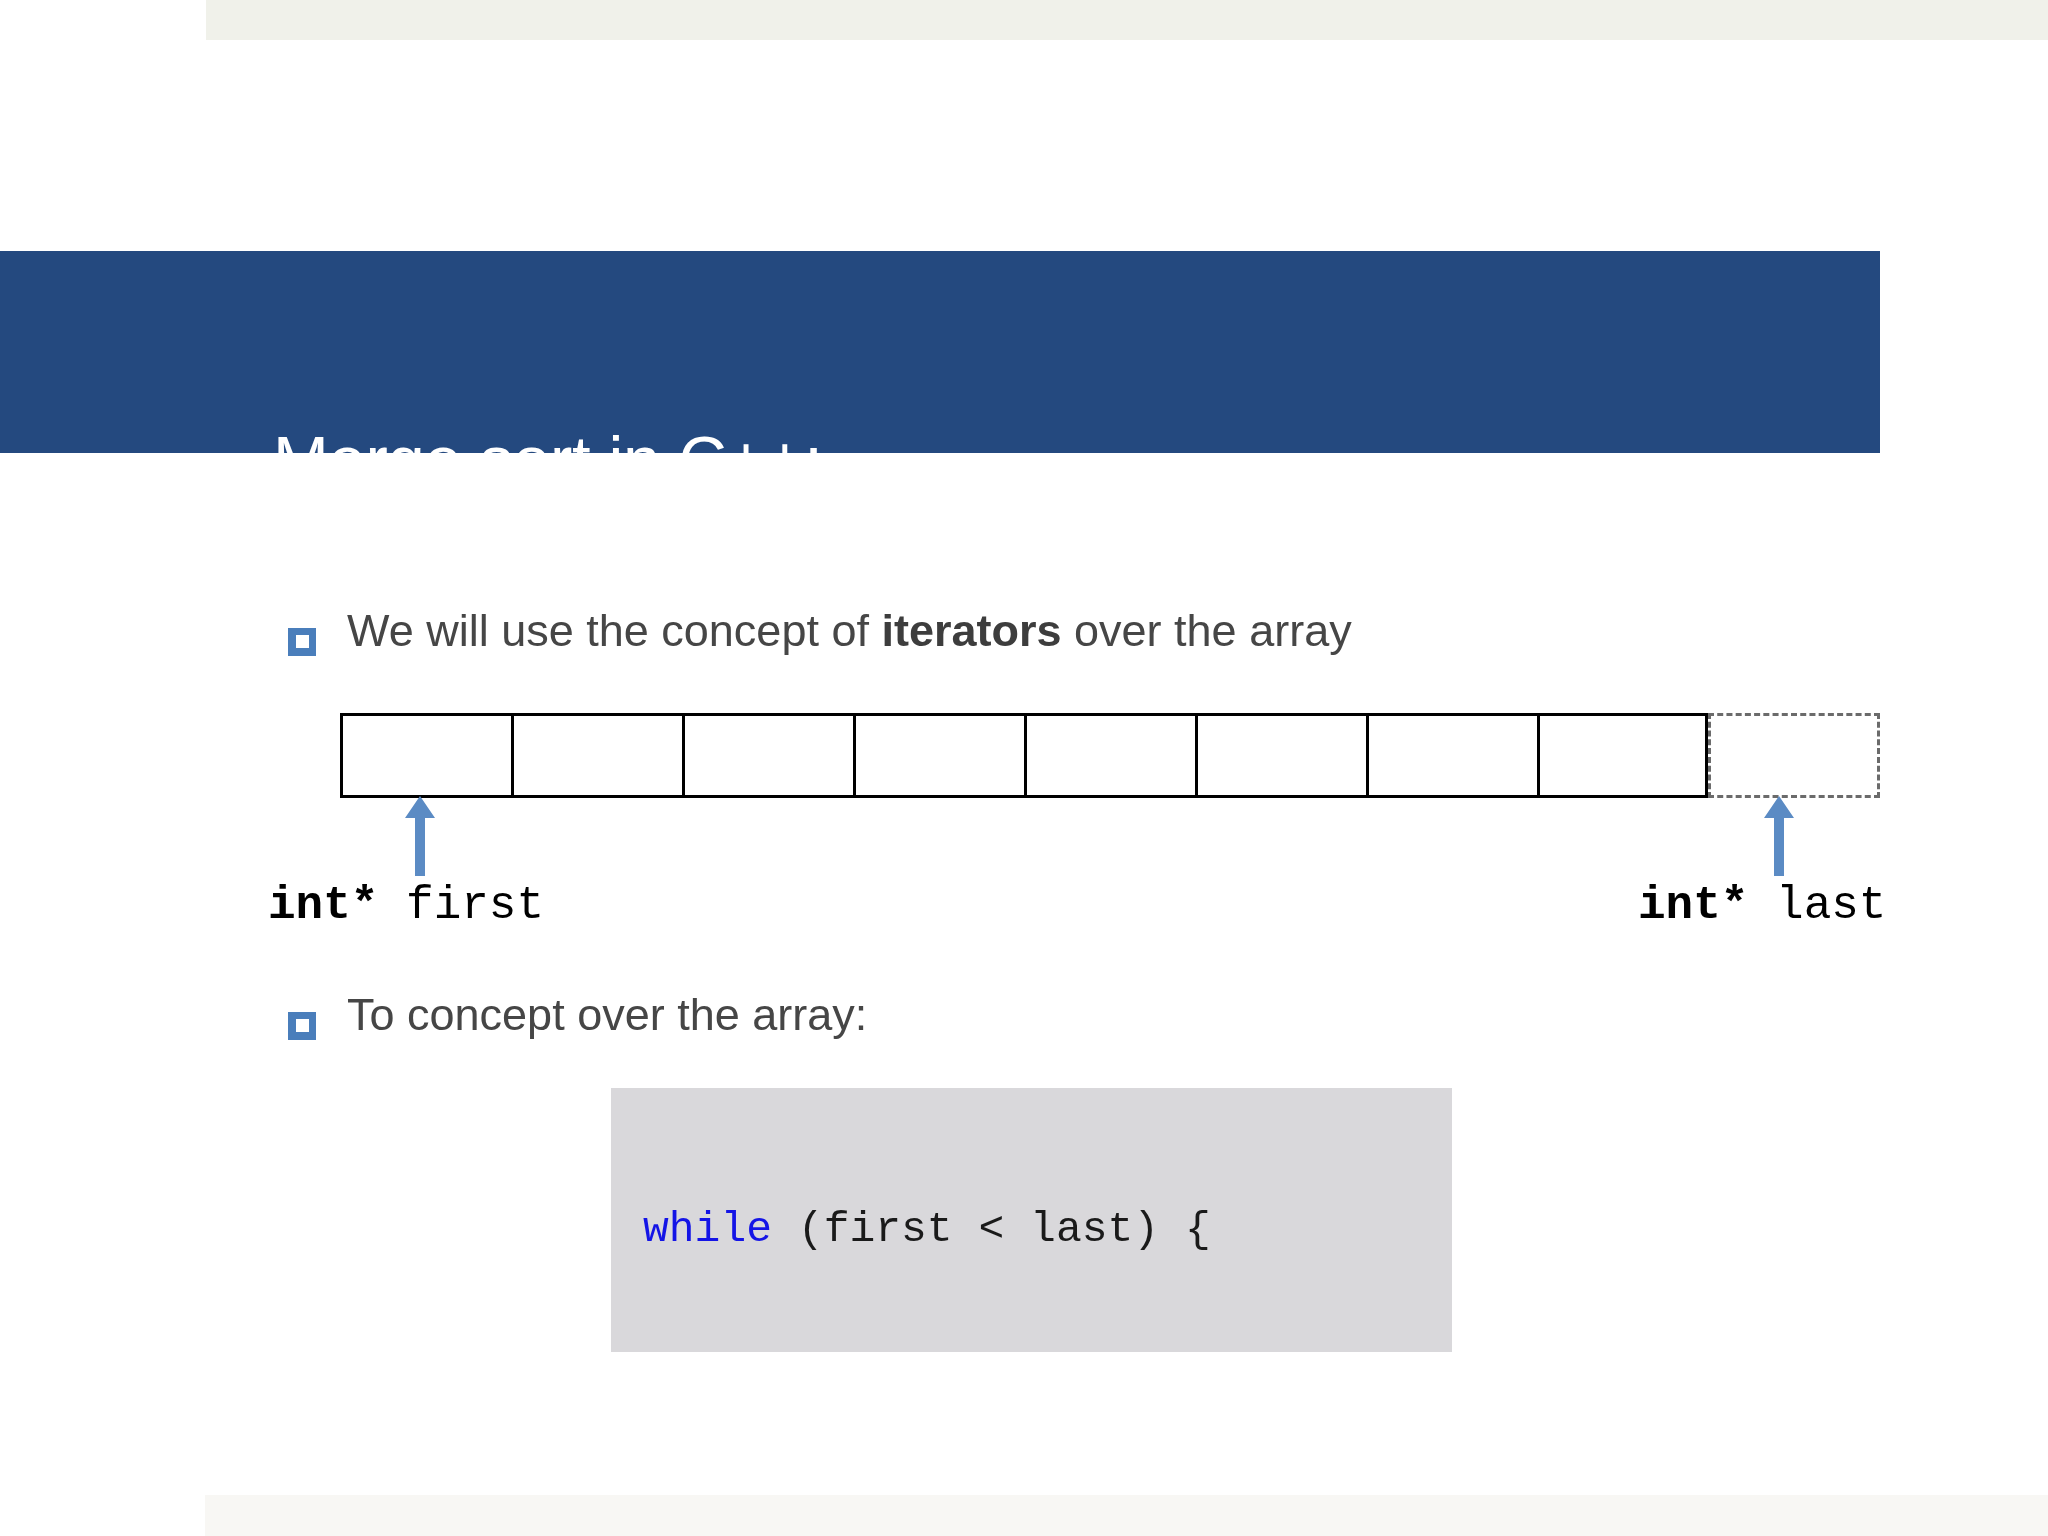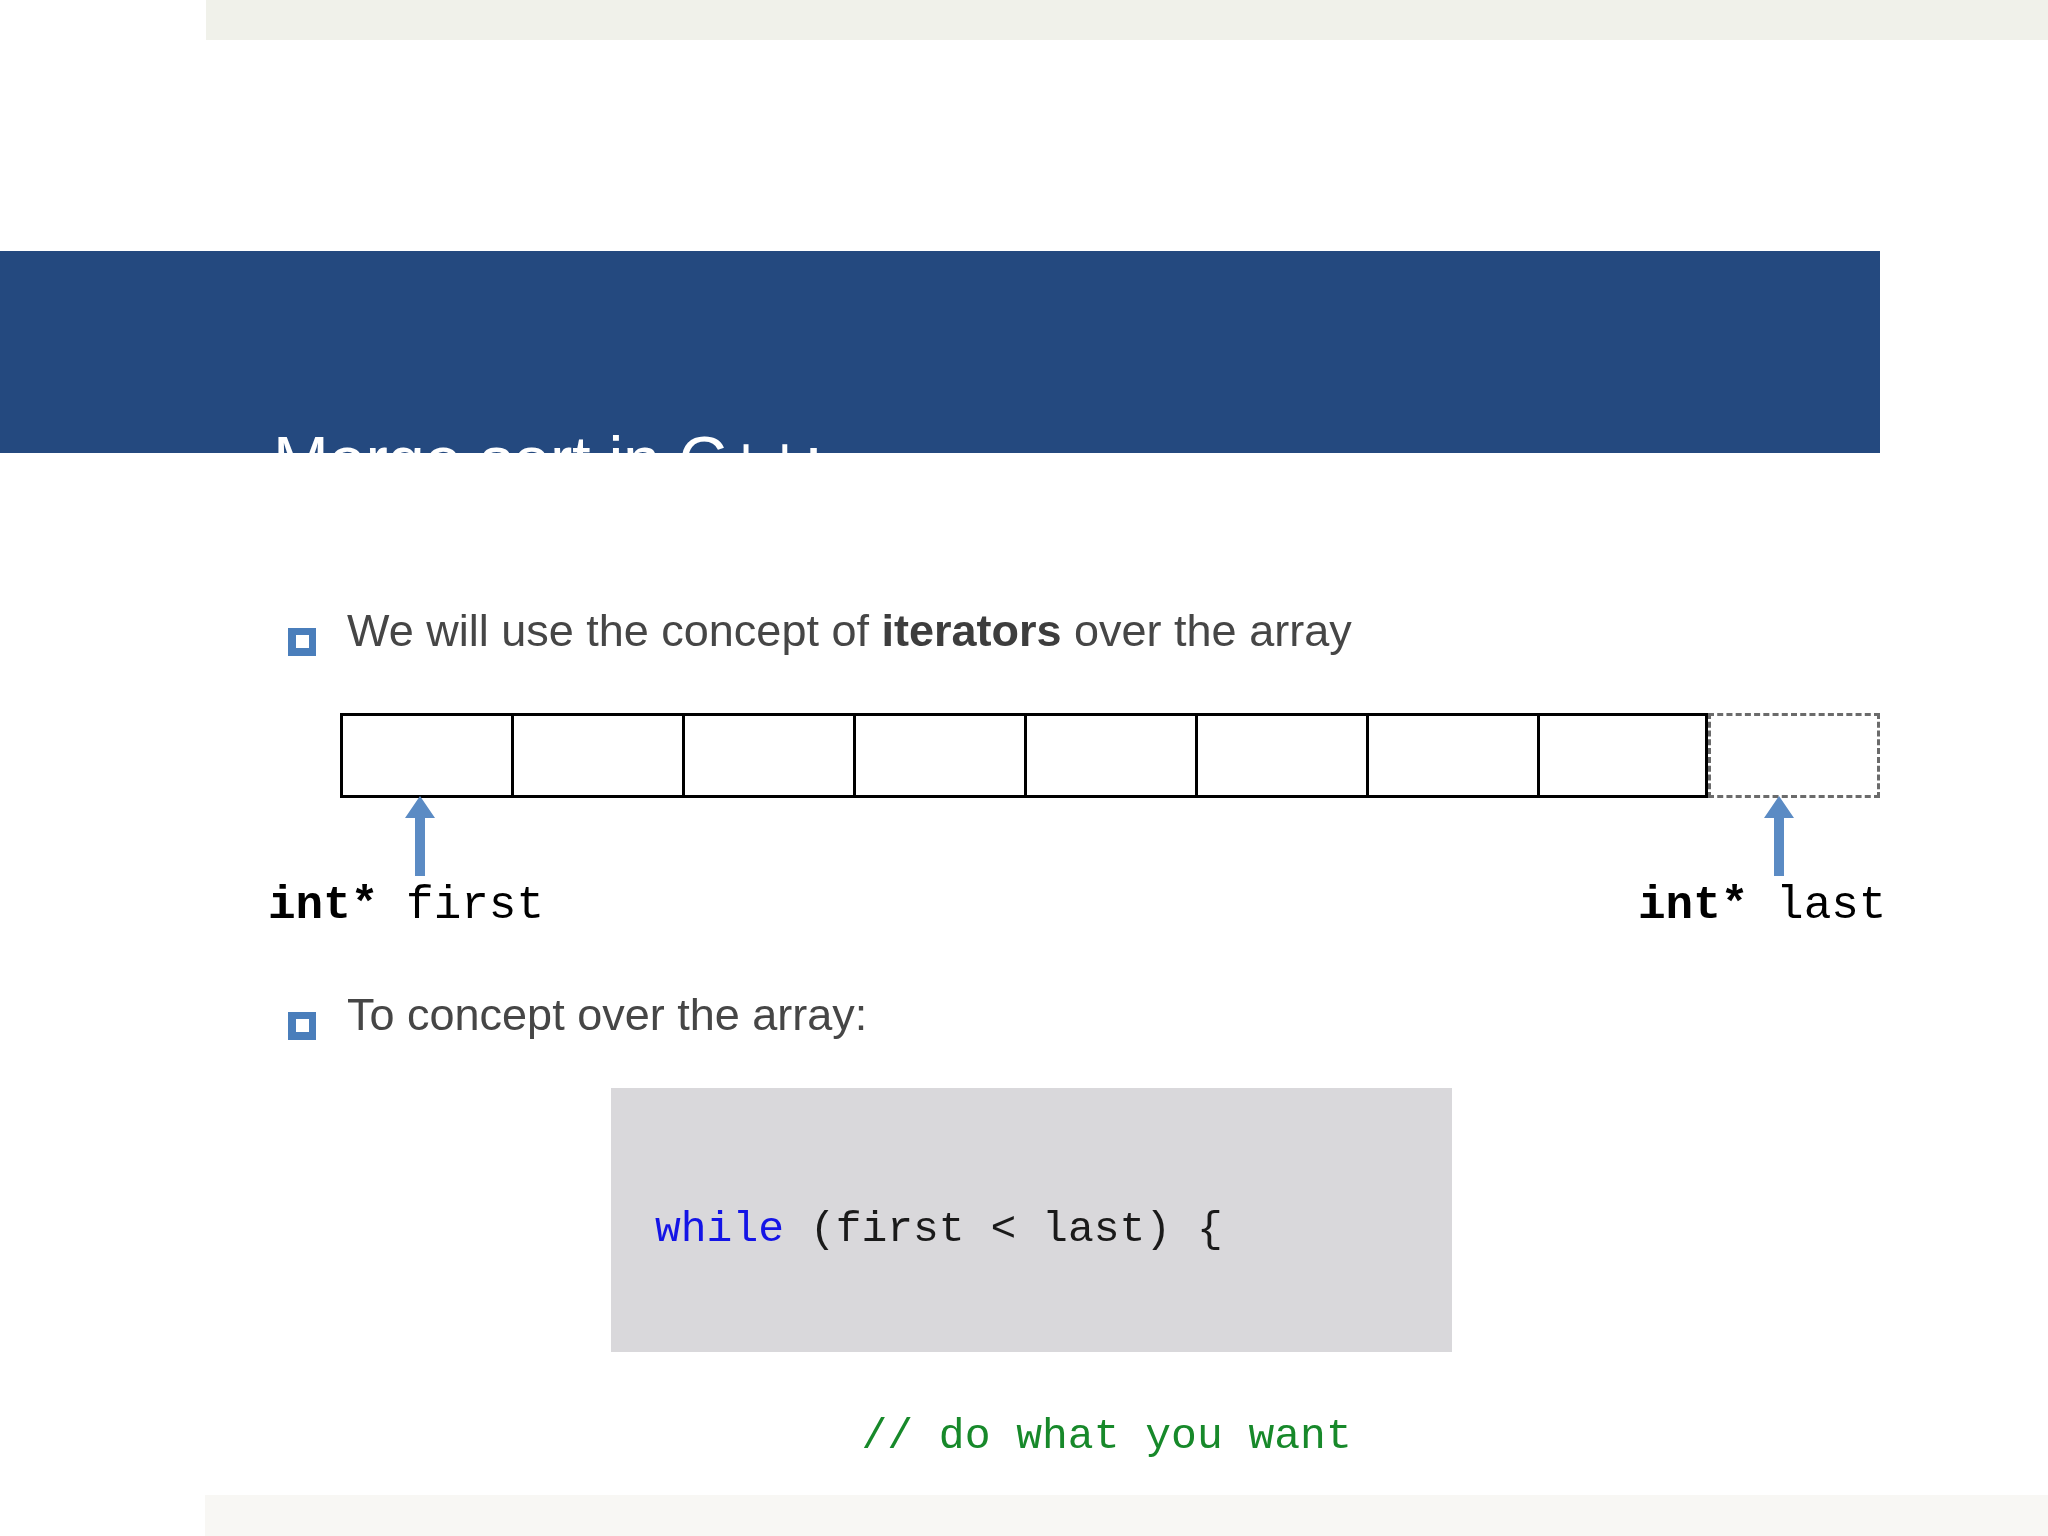--- a/index.html
+++ b/index.html
@@ -143,21 +143,21 @@
 
   
   .code-block {
     position: absolute;
     left: 611px;
     top: 1088px;
     width: 841px;
     height: 264px;
     background: #d9d8db;
     box-sizing: border-box;
-    padding: 22px 0 0 44px;
+    padding: 22px 0 0 32px;
     font-family: "Liberation Mono", monospace;
     font-size: 43px;
     line-height: 1.12;
     color: #1a1a1a;
     white-space: pre;
   }
   .code-line { display: block; height: 62px; }
   .kw { color: #1414e6; }
   .cm { color: #17892a; }
 </style>
@@ -208,20 +208,20 @@
   <div class="bullet-row" id="bullet-2">
     <span class="bullet-marker">
       <span class="inner"></span>
     </span>
     <span class="bullet-text">To concept over the array:</span>
   </div>
 
   <div class="code-block">
     <span class="code-line"><span class="kw">while</span><span> (first &lt; last) {</span></span>
 
-    <span class="code-line"><span>        </span><span class="cm">// do what you want</span></span>
+    <span class="code-line"><span>        </span></span>
 
     
 
     
   </div>
 
 </div>
 
 </body></html>

